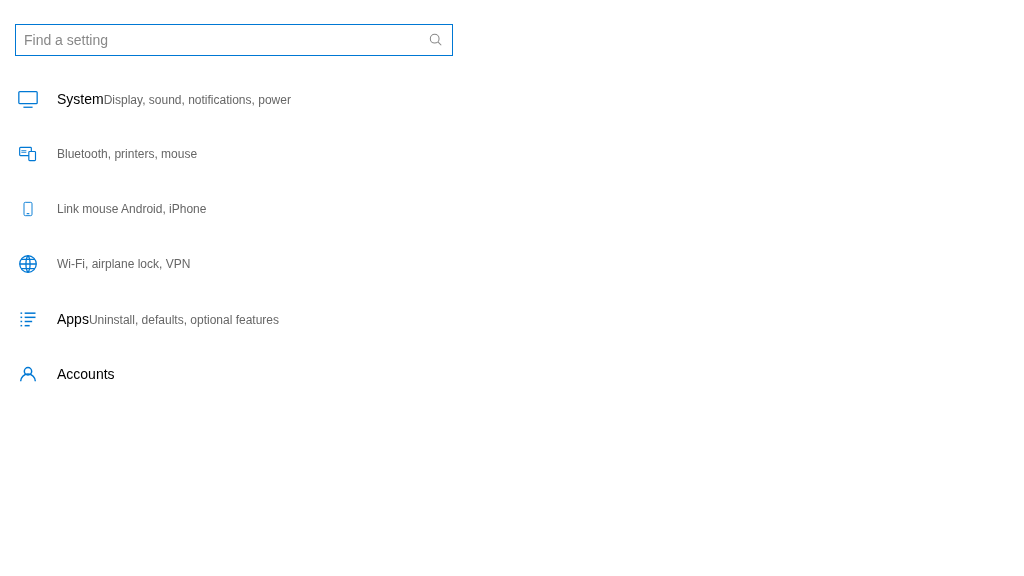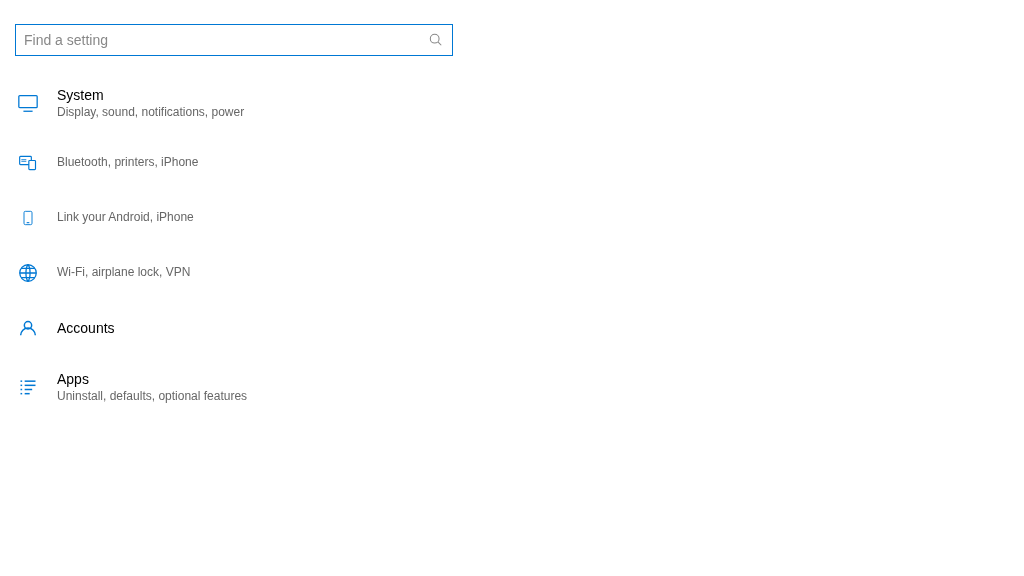--- a/index.html
+++ b/index.html
@@ -56,21 +56,22 @@
       width: 26px;
       height: 26px;
       color: #0078d4;
       display: flex;
       align-items: center;
       justify-content: center;
       flex-shrink: 0;
     }
     .category-text {
       display: flex;
-      flex-direction: column;
+      flex-direction: row;
+      align-items: flex-end;
     }
     .category-title {
       font-size: 14px;
       color: #000;
       line-height: 1.3;
     }
     .category-desc {
       font-size: 12px;
       color: #666;
       line-height: 1.3;
@@ -108,73 +109,73 @@
   <div class="category-item">
     <span class="category-icon">
       <svg viewBox="0 0 24 24" width="24" height="20" fill="none" stroke="currentColor" stroke-width="1.4">
         <rect x="2" y="4" width="14" height="10" rx="1"></rect>
         <rect x="13" y="9" width="8" height="11" rx="1" fill="#fff"></rect>
         <line x1="4" y1="8" x2="10" y2="8" stroke-width="1"></line>
         <line x1="4" y1="10" x2="10" y2="10" stroke-width="1"></line>
       </svg>
     </span>
     <div class="category-text">
-      <span class="category-desc">Bluetooth, printers, iPhone</span>
+      <span class="category-desc">Bluetooth, printers, mouse</span>
     </div>
   </div>
 
   <div class="category-item">
     <span class="category-icon">
       <svg viewBox="0 0 24 24" width="16" height="24" fill="none" stroke="currentColor" stroke-width="1.4">
         <rect x="6" y="2" width="12" height="20" rx="2"></rect>
         <line x1="10" y1="19" x2="14" y2="19" stroke-width="1.6"></line>
       </svg>
     </span>
     <div class="category-text">
-      <span class="category-desc">Link your Android, iPhone</span>
+      <span class="category-desc">Link mouse Android, iPhone</span>
     </div>
   </div>
 
   <div class="category-item">
     <span class="category-icon">
       <svg viewBox="0 0 24 24" width="22" height="22" fill="none" stroke="currentColor" stroke-width="1.4">
         <circle cx="12" cy="12" r="9"></circle>
         <path d="M12 3c-3 3-3 15 0 18M12 3c3 3 3 15 0 18M3 12h18M4.5 7h15M4.5 17h15"></path>
       </svg>
     </span>
     <div class="category-text">
       <span class="category-desc">Wi-Fi, airplane lock, VPN</span>
     </div>
   </div>
 
-
-  <div class="category-item">
-    <span class="category-icon">
-      <svg viewBox="0 0 24 24" width="22" height="22" fill="none" stroke="currentColor" stroke-width="1.6">
-        <path d="M4 20a8 8 0 0 1 16 0"></path>
-        <circle cx="12" cy="9" r="4"></circle>
-      </svg>
-    </span>
-    <div class="category-text">
-      <span class="category-title">Accounts</span>
-    </div>
-  </div>
 
   <div class="category-item">
     <span class="category-icon">
       <svg viewBox="0 0 24 24" width="22" height="20" fill="none" stroke="currentColor" stroke-width="1.8">
         <line x1="3" y1="5" x2="5" y2="5"></line>
           <line x1="8" y1="5" x2="21" y2="5"></line>
         <line x1="3" y1="10" x2="5" y2="10"></line>
           <line x1="8" y1="10" x2="21" y2="10"></line>
         <line x1="3" y1="15" x2="5" y2="15"></line>
           <line x1="8" y1="15" x2="17" y2="15"></line>
         <line x1="3" y1="20" x2="5" y2="20"></line>
           <line x1="8" y1="20" x2="14" y2="20"></line>
       </svg>
     </span>
     <div class="category-text">
       <span class="category-title">Apps</span>
       <span class="category-desc">Uninstall, defaults, optional features</span>
     </div>
   </div>
 
+  <div class="category-item">
+    <span class="category-icon">
+      <svg viewBox="0 0 24 24" width="22" height="22" fill="none" stroke="currentColor" stroke-width="1.6">
+        <path d="M4 20a8 8 0 0 1 16 0"></path>
+        <circle cx="12" cy="9" r="4"></circle>
+      </svg>
+    </span>
+    <div class="category-text">
+      <span class="category-title">Accounts</span>
+    </div>
+  </div>
+
 </div>
 
 </body></html>

